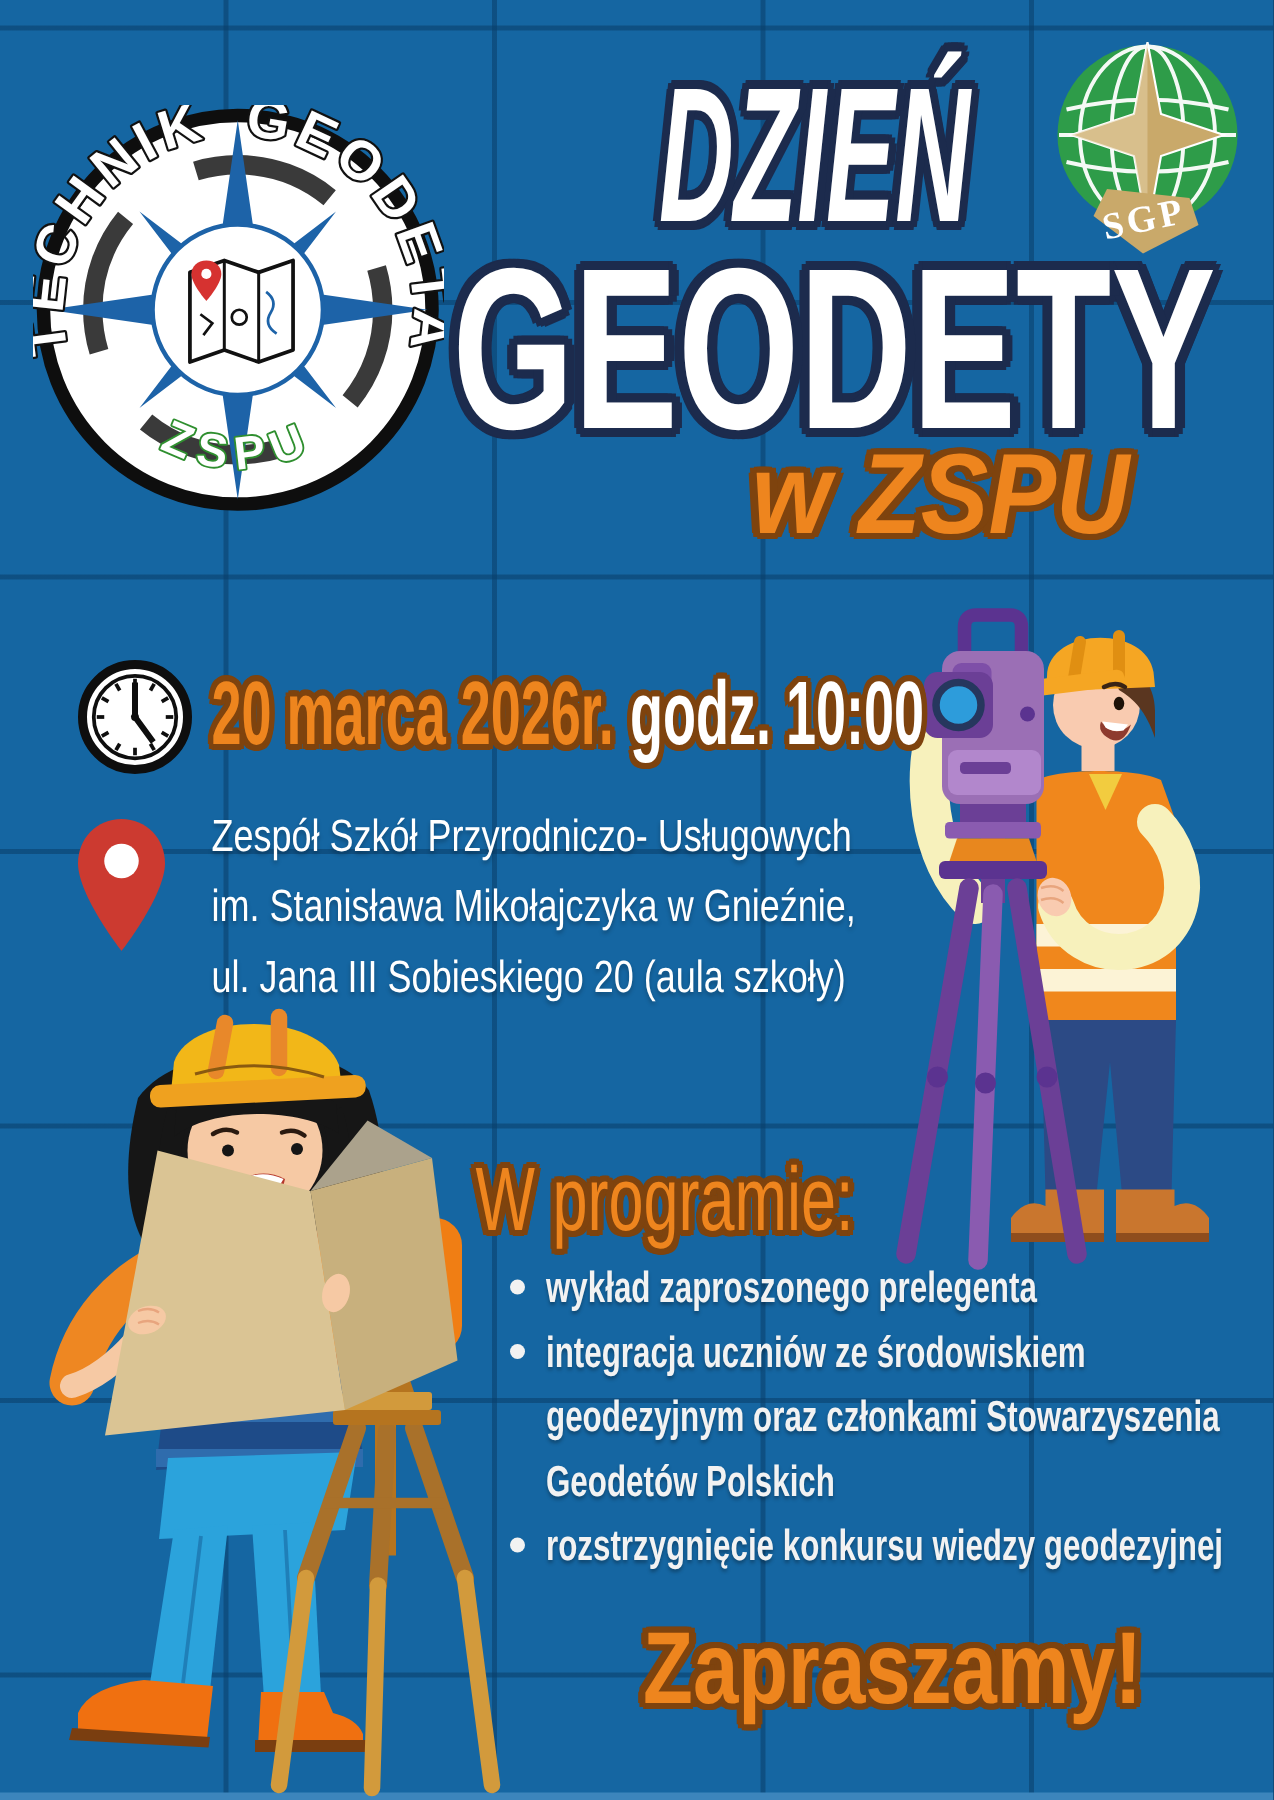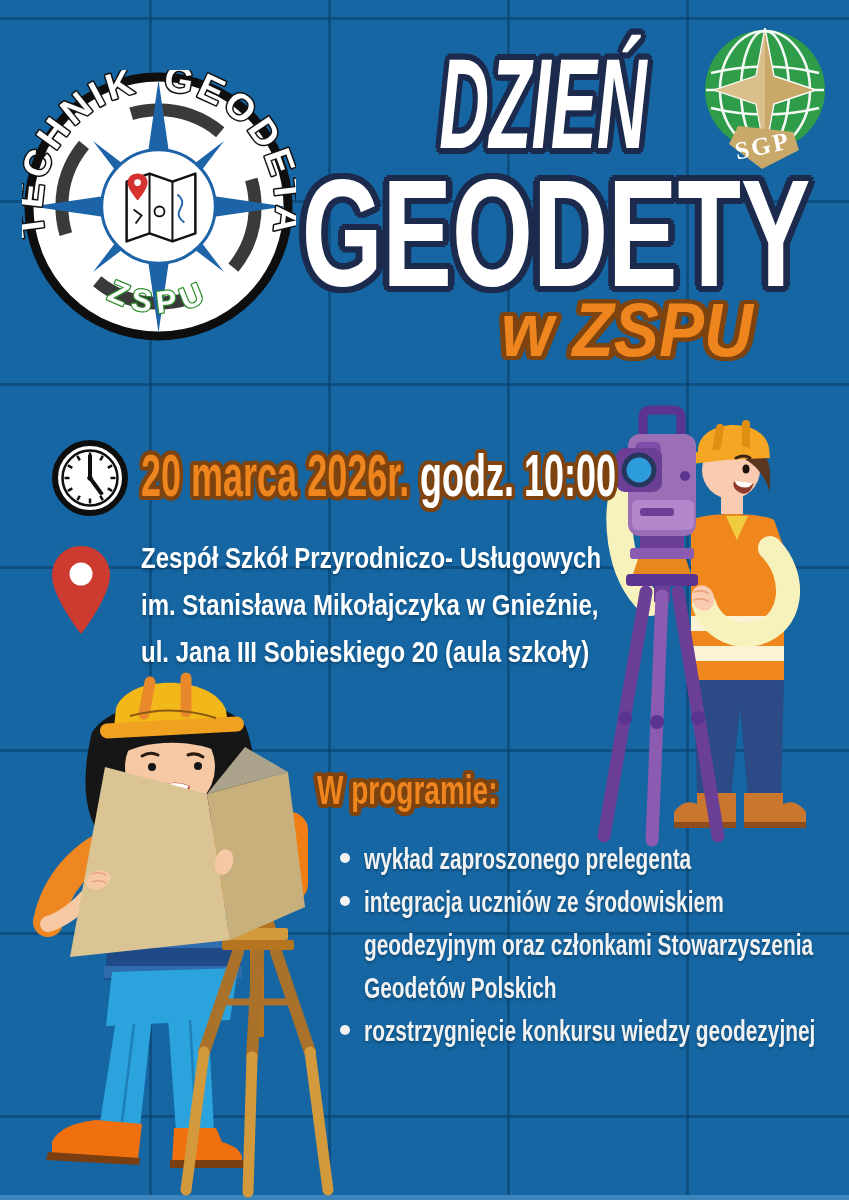--- a/index.html
+++ b/index.html
@@ -29,23 +29,23 @@
      6px 0 #7E430E,-6px 0 #7E430E,0 4px #7E430E,0 -4px #7E430E,
      5px 3px #7E430E,5px -3px #7E430E,-5px 3px #7E430E,-5px -3px #7E430E,
      2px 4px #7E430E,-2px 4px #7E430E,2px -4px #7E430E,-2px -4px #7E430E;}
   .orange{color:#EE851E;}
   .white{color:#FFFFFF;}
   .dz{font-size:128px; left:543px; top:40px;font-style:italic;}
   .ge{font-size:153px; left:556px; top:156px;}
   .wz{font-size:76px; left:627px; top:292px; font-weight:bold;font-style:italic;}
   .sched{left:141px; top:446px; font-size:60px; font-weight:bold; line-height:1;}
   .sched .time{margin-left:18px;}
-  .addr{left:141px; top:534px; font-size:30px; font-weight:bold; color:#fff;
+  .addr{left:141px; top:534px; font-size:30px; font-weight:normal; color:#fff;
         line-height:47px; text-shadow:0 2px 3px rgba(0,0,0,.28);}
-  .prog-h{left:317px; top:770px; font-size:40px; font-weight:bold; line-height:1;}
+  .prog-h{left:317px; top:770px; font-size:60px; font-weight:normal; line-height:1;}
   .prog-list{left:340px; top:838px; width:680px; margin:0; padding:0; list-style:none;}
   .prog-list li{display:flex; align-items:flex-start; margin:0; padding:0;}
   .bullet-dot{flex:0 0 auto; width:10px; height:10px; border-radius:50%;
         background:#F2F2F2; margin:15px 14px 0 0;}
   .prog-text{font-size:29px; font-weight:bold; color:#F2F2F2; line-height:43px;
         width:640px; transform:scaleX(.72); transform-origin:left top;
         text-shadow:0 2px 3px rgba(0,0,0,.30);}
   .closing{left:595px; top:1078px; font-size:68px; font-weight:bold;}
   .bottom-strip{left:0; bottom:0; width:849px; height:5px; background:#3c85bc; z-index:1;}
   svg text{font-family:"Liberation Sans", sans-serif;}
@@ -289,15 +289,18 @@
     <li>
       <span class="bullet-dot"></span>
       <span class="prog-text">integracja uczniów ze środowiskiem geodezyjnym oraz członkami Stowarzyszenia Geodetów Polskich</span>
     </li>
     <li>
       <span class="bullet-dot"></span>
       <span class="prog-text">rozstrzygnięcie konkursu wiedzy geodezyjnej</span>
     </li>
   </ul>
 
+  <div class="abs txt center-anchor closing">
+    <span class="squeeze orange stk-brown" style="transform:scaleX(.8);">Zapraszamy!</span>
+  </div>
 
   <div class="abs bottom-strip"></div>
 </div>
 
 </body></html>

